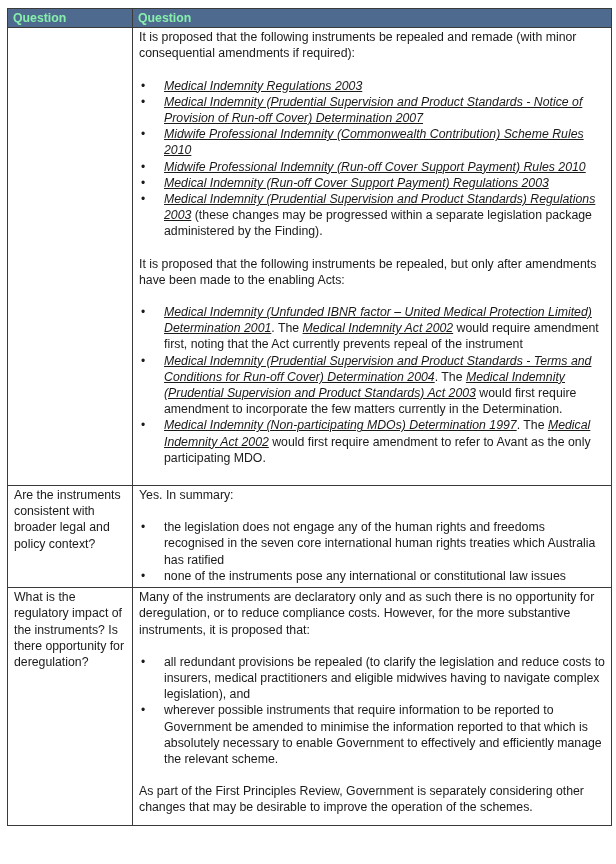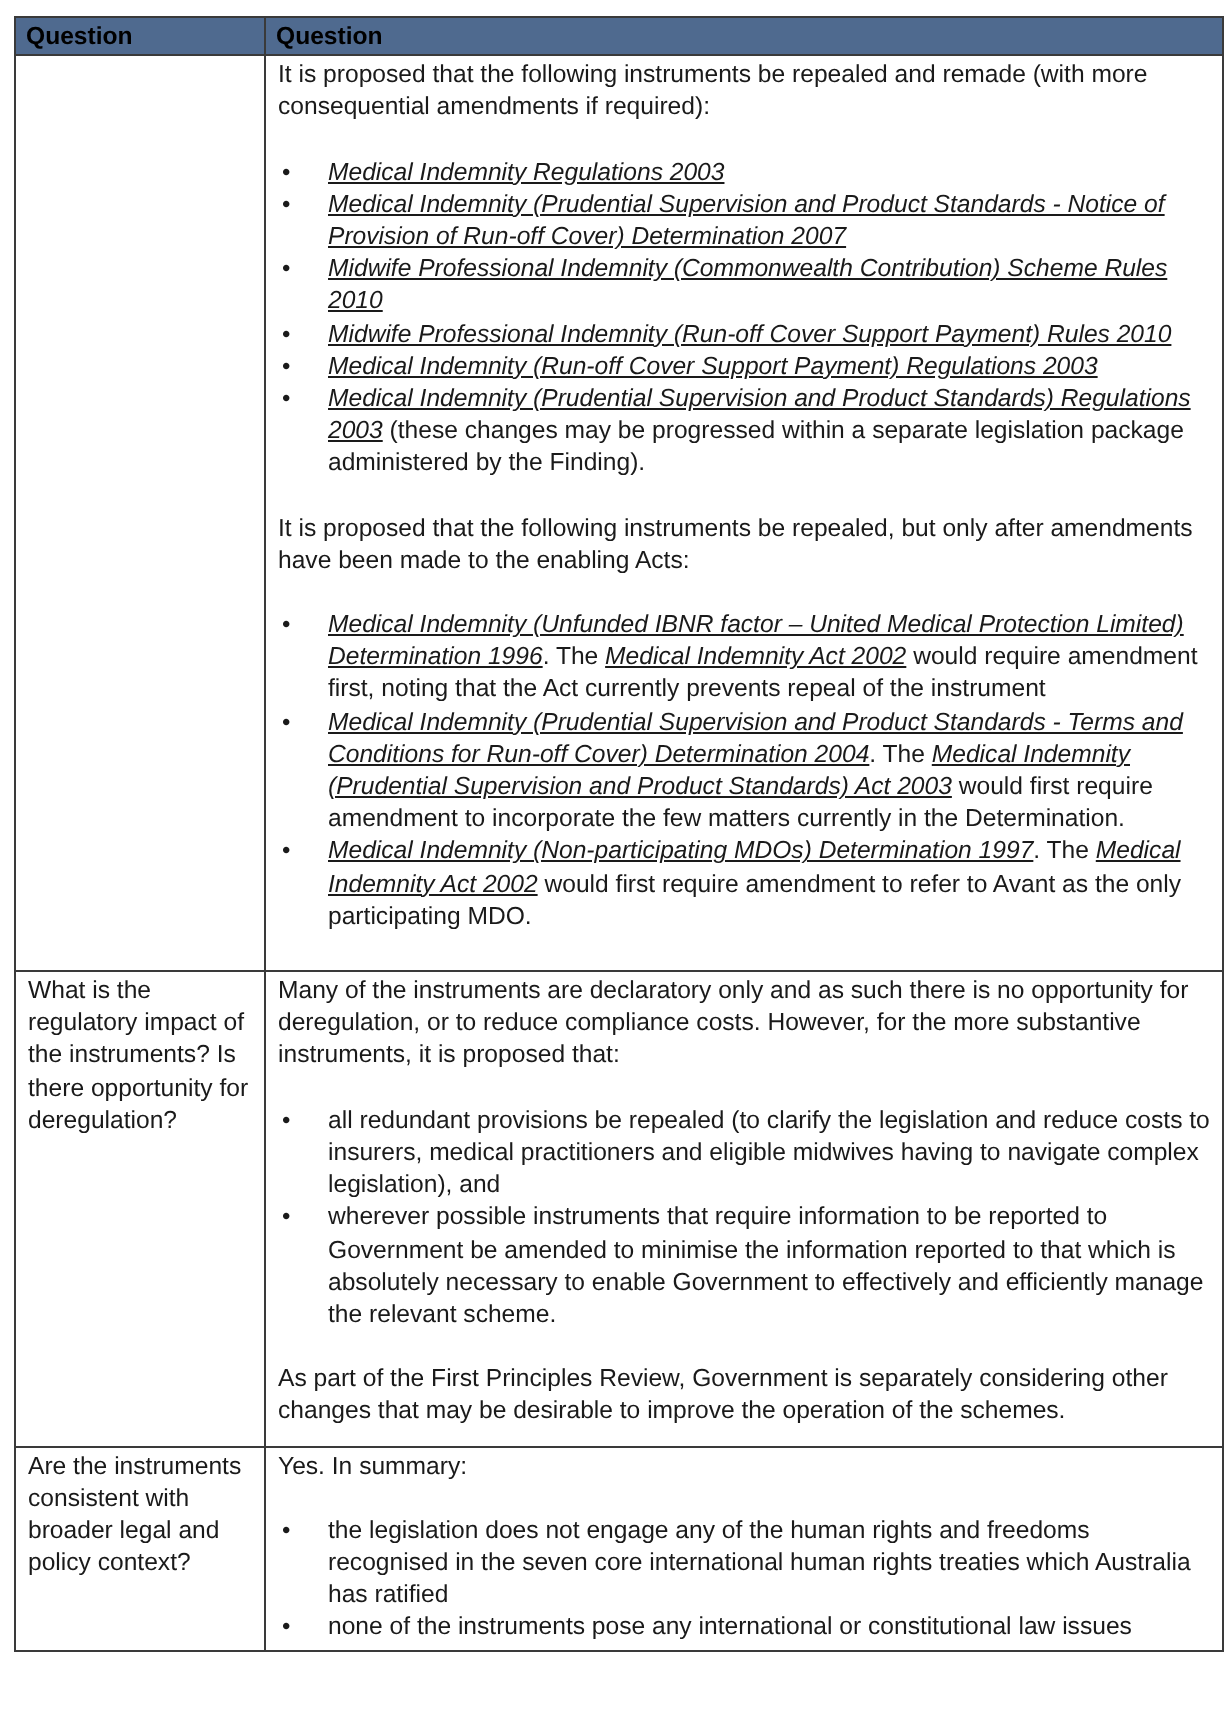--- a/index.html
+++ b/index.html
@@ -7,21 +7,21 @@
   .page { position: relative; width: 616px; height: 864px; }
   table.findings {
     position: absolute; left: 7px; top: 8px;
     width: 605px; border-collapse: collapse;
     font-size: 12.3px; line-height: 16.2px;
   }
   table.findings th, table.findings td {
     border: 1.5px solid #3a3a3a; vertical-align: top; text-align: left;
   }
   table.findings th {
-    background: #4f6a8f; color: #000000; font-weight: bold;
+    background: #4f6a8f; color: #86efac; font-weight: bold;
     padding: 1px 5px 1px 5px; height: 16px;
   }
   table.findings th.q, table.findings td.q { width: 112px; }
   table.findings td { padding: 1px 6px 3px 6px; }
   p { margin: 0; }
   .gap { height: 16px; }
   ul { margin: 0; padding: 0; list-style: none; }
   ul li { position: relative; padding-left: 25px; }
   ul li .bullet { position: absolute; left: 2px; top: 0; font-size: 12px; }
   em, .it { font-style: italic; text-decoration: underline; }
@@ -35,63 +35,63 @@
       <tr>
         <th class="q">Question</th>
         <th>Question</th>
       </tr>
     </thead>
     <tbody>
 
       <tr>
         <td class="q"></td>
         <td>
-          <p>It is proposed that the following instruments be repealed and remade (with more consequential amendments if required):</p>
+          <p>It is proposed that the following instruments be repealed and remade (with minor consequential amendments if required):</p>
           <div class="gap"></div>
           <ul>
             <li><span class="bullet">•</span><em>Medical Indemnity Regulations 2003</em><span></span></li>
             <li><span class="bullet">•</span><em>Medical Indemnity (Prudential Supervision and Product Standards - Notice of Provision of Run-off Cover) Determination 2007</em><span></span></li>
             <li><span class="bullet">•</span><em>Midwife Professional Indemnity (Commonwealth Contribution) Scheme Rules 2010</em><span></span></li>
             <li><span class="bullet">•</span><em>Midwife Professional Indemnity (Run-off Cover Support Payment) Rules 2010</em><span></span></li>
             <li><span class="bullet">•</span><em>Medical Indemnity (Run-off Cover Support Payment) Regulations 2003</em><span></span></li>
             <li><span class="bullet">•</span><em>Medical Indemnity (Prudential Supervision and Product Standards) Regulations 2003</em><span> (these changes may be progressed within a separate legislation package administered by the Finding).</span></li>
           </ul>
           <div class="gap"></div>
           <p>It is proposed that the following instruments be repealed, but only after amendments have been made to the enabling Acts:</p>
           <div class="gap"></div>
           <ul>
-            <li><span class="bullet">•</span><em>Medical Indemnity (Unfunded IBNR factor – United Medical Protection Limited) Determination 1996</em><span>. The </span><em>Medical Indemnity Act 2002</em><span> would require amendment first, noting that the Act currently prevents repeal of the instrument</span></li>
+            <li><span class="bullet">•</span><em>Medical Indemnity (Unfunded IBNR factor – United Medical Protection Limited) Determination 2001</em><span>. The </span><em>Medical Indemnity Act 2002</em><span> would require amendment first, noting that the Act currently prevents repeal of the instrument</span></li>
             <li><span class="bullet">•</span><em>Medical Indemnity (Prudential Supervision and Product Standards - Terms and Conditions for Run-off Cover) Determination 2004</em><span>. The </span><em>Medical Indemnity (Prudential Supervision and Product Standards) Act 2003</em><span> would first require amendment to incorporate the few matters currently in the Determination.</span></li>
             <li><span class="bullet">•</span><em>Medical Indemnity (Non-participating MDOs) Determination 1997</em><span>. The </span><em>Medical Indemnity Act 2002</em><span> would first require amendment to refer to Avant as the only participating MDO.</span></li>
           </ul>
           <div class="gap"></div>
+        </td>
+      </tr>
+
+      <tr>
+        <td class="q">Are the instruments consistent with broader legal and policy context?</td>
+        <td>
+          <p>Yes. In summary:</p>
+          <div class="gap"></div>
+          <ul>
+            <li><span class="bullet">•</span><span>the legislation does not engage any of the human rights and freedoms recognised in the seven core international human rights treaties which Australia has ratified</span></li>
+            <li><span class="bullet">•</span><span>none of the instruments pose any international or constitutional law issues</span></li>
+          </ul>
         </td>
       </tr>
 
       <tr>
         <td class="q">What is the regulatory impact of the instruments? Is there opportunity for deregulation?</td>
         <td>
           <p>Many of the instruments are declaratory only and as such there is no opportunity for deregulation, or to reduce compliance costs. However, for the more substantive instruments, it is proposed that:</p>
           <div class="gap"></div>
           <ul>
             <li><span class="bullet">•</span><span>all redundant provisions be repealed (to clarify the legislation and reduce costs to insurers, medical practitioners and eligible midwives having to navigate complex legislation), and</span></li>
             <li><span class="bullet">•</span><span>wherever possible instruments that require information to be reported to Government be amended to minimise the information reported to that which is absolutely necessary to enable Government to effectively and efficiently manage the relevant scheme.</span></li>
           </ul>
           <div class="gap"></div>
           <p>As part of the First Principles Review, Government is separately considering other changes that may be desirable to improve the operation of the schemes.</p>
           <div class="gap" style="height:6px"></div>
         </td>
       </tr>
-
-      <tr>
-        <td class="q">Are the instruments consistent with broader legal and policy context?</td>
-        <td>
-          <p>Yes. In summary:</p>
-          <div class="gap"></div>
-          <ul>
-            <li><span class="bullet">•</span><span>the legislation does not engage any of the human rights and freedoms recognised in the seven core international human rights treaties which Australia has ratified</span></li>
-            <li><span class="bullet">•</span><span>none of the instruments pose any international or constitutional law issues</span></li>
-          </ul>
-        </td>
-      </tr>
     </tbody>
   </table>
 </div>
 
 </body></html>

